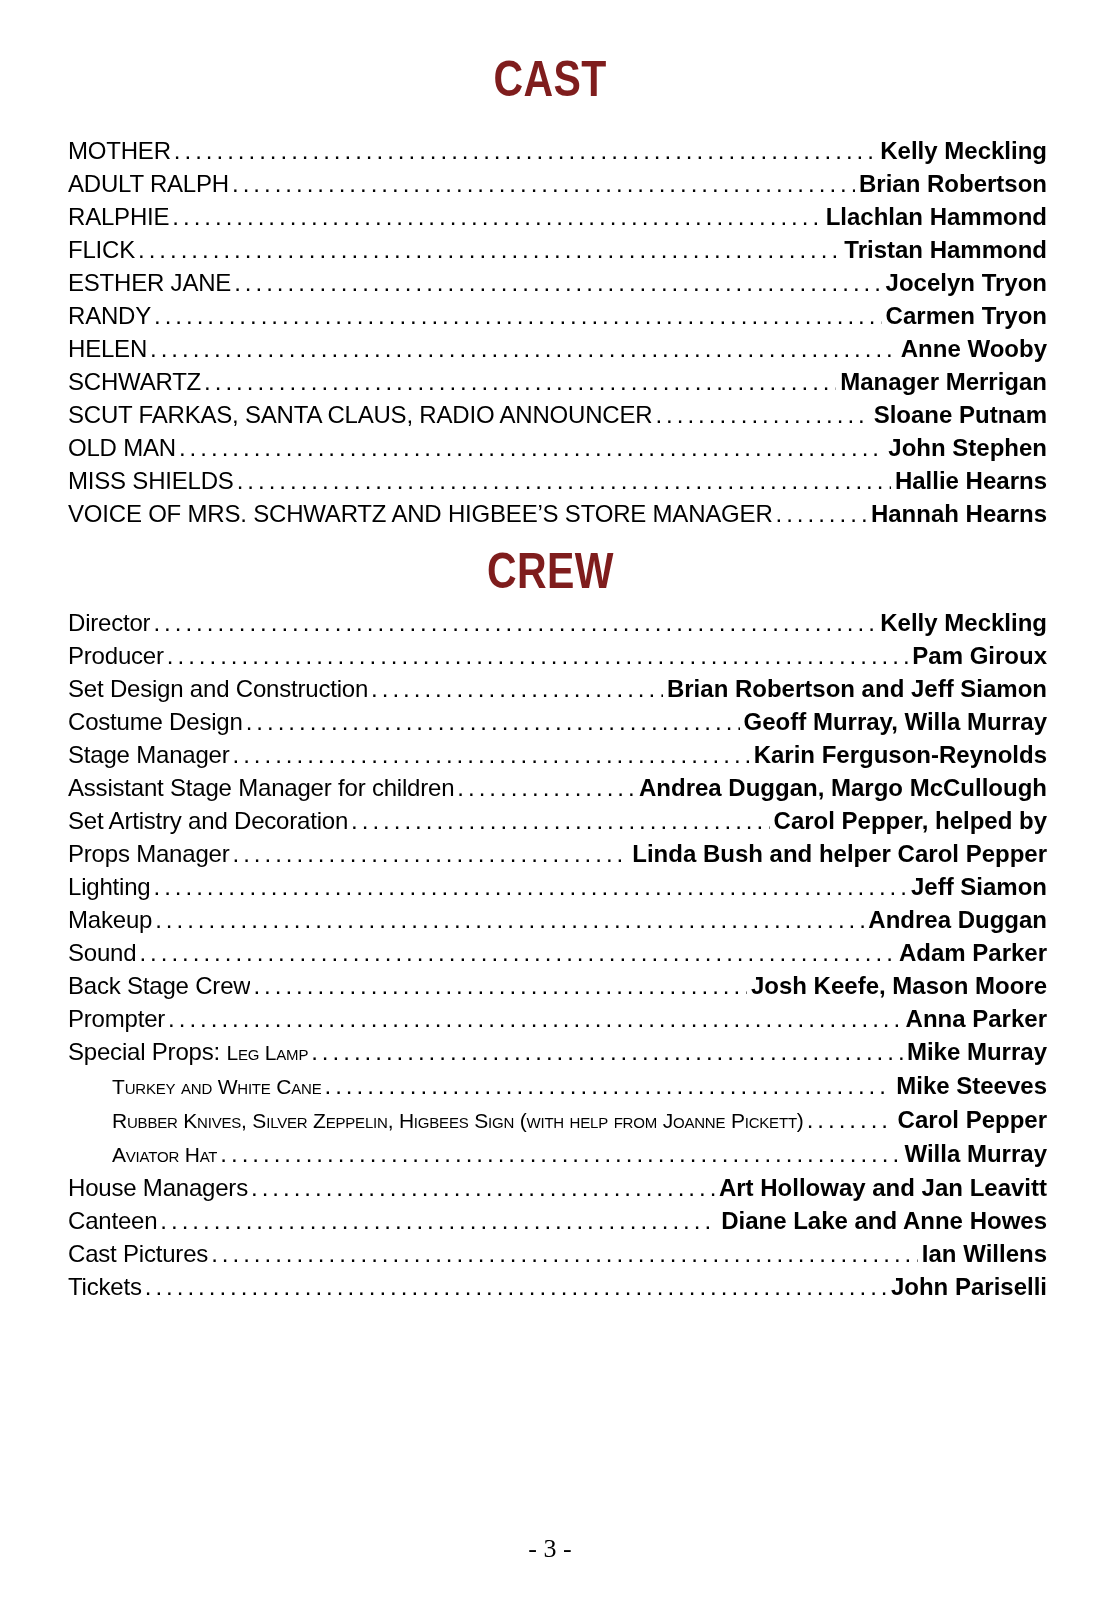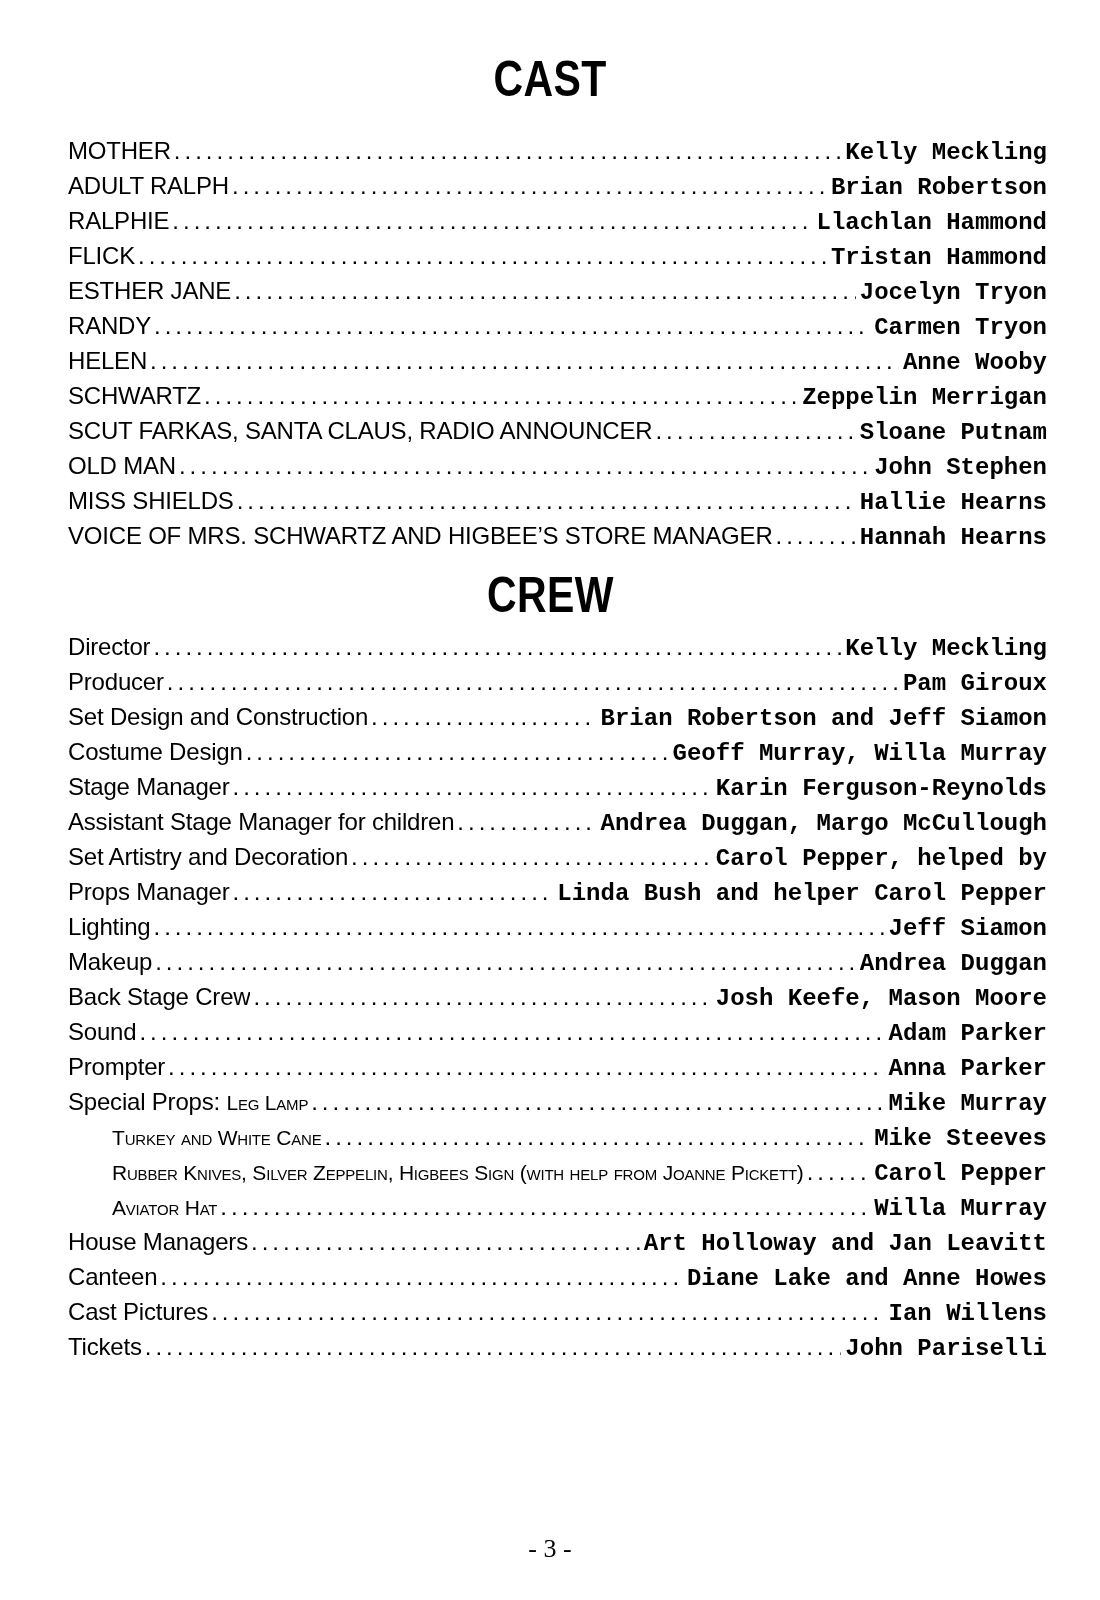--- a/index.html
+++ b/index.html
@@ -11,21 +11,21 @@
     font-family: "Liberation Sans", sans-serif;
     position: relative;
     overflow: hidden;
   }
   .title {
     text-align: center;
     font-weight: bold;
     font-size: 50px;
     line-height: 50px;
     margin: 0;
-    color: #000000;
+    color: #7f1d1d;
   }
   .title .t {
     display: inline-block;
     transform: scaleX(0.82);
     transform-origin: center;
     letter-spacing: 0.5px;
   }
   #cast-title { padding-top: 54px; margin-bottom: 30px; }
   #crew-title { margin-top: 16px; margin-bottom: 10px; }
   .list { padding: 0 53px 0 68px; }
@@ -41,21 +41,21 @@
     flex: 1 1 0;
     min-width: 10px;
     overflow: hidden;
     margin: 0 4px 0 3px;
   }
   .leader::after {
     content: "........................................................................................................................................................................................";
     letter-spacing: 4px;
     font-size: 24px;
   }
-  .name { flex: 0 0 auto; font-weight: bold; font-family: Liberation Mono, monospace; }
+  .name { flex: 0 0 auto; font-weight: bold; }
   .cont { font-weight: bold; padding-left: 44px; }
   .indent { padding-left: 44px; }
   .sc { font-variant: small-caps; font-size: 21px; letter-spacing: -0.2px; margin-top: 38px; }
   .pageno {
     position: absolute;
     left: 0; right: 0;
     top: 1534px;
     text-align: center;
     font-family: "Liberation Serif", serif;
     font-size: 26px;
@@ -101,21 +101,21 @@
         <span class="name">Carmen Tryon</span>
       </div>
       <div class="row">
         <span class="role"><span>HELEN</span></span>
         <span class="leader"></span>
         <span class="name">Anne Wooby</span>
       </div>
       <div class="row">
         <span class="role"><span>SCHWARTZ</span></span>
         <span class="leader"></span>
-        <span class="name">Zeppelin Merrigan</span>
+        <span class="name">Manager Merrigan</span>
       </div>
       <div class="row">
         <span class="role"><span>SCUT FARKAS, SANTA CLAUS, RADIO ANNOUNCER</span></span>
         <span class="leader"></span>
         <span class="name">Sloane Putnam</span>
       </div>
       <div class="row">
         <span class="role"><span>OLD MAN</span></span>
         <span class="leader"></span>
         <span class="name">John Stephen</span>
@@ -179,28 +179,28 @@
         <span class="role"><span>Lighting</span></span>
         <span class="leader"></span>
         <span class="name">Jeff Siamon</span>
       </div>
       <div class="row">
         <span class="role"><span>Makeup</span></span>
         <span class="leader"></span>
         <span class="name">Andrea Duggan</span>
       </div>
       <div class="row">
+        <span class="role"><span>Sound</span></span>
+        <span class="leader"></span>
+        <span class="name">Adam Parker</span>
+      </div>
+      <div class="row">
         <span class="role"><span>Back Stage Crew</span></span>
         <span class="leader"></span>
         <span class="name">Josh Keefe, Mason Moore</span>
-      </div>
-      <div class="row">
-        <span class="role"><span>Sound</span></span>
-        <span class="leader"></span>
-        <span class="name">Adam Parker</span>
       </div>
       <div class="row">
         <span class="role"><span>Prompter</span></span>
         <span class="leader"></span>
         <span class="name">Anna Parker</span>
       </div>
       <div class="row">
         <span class="role"><span>Special Props: </span><span class="sc">Leg Lamp</span></span>
         <span class="leader"></span>
         <span class="name">Mike Murray</span>

